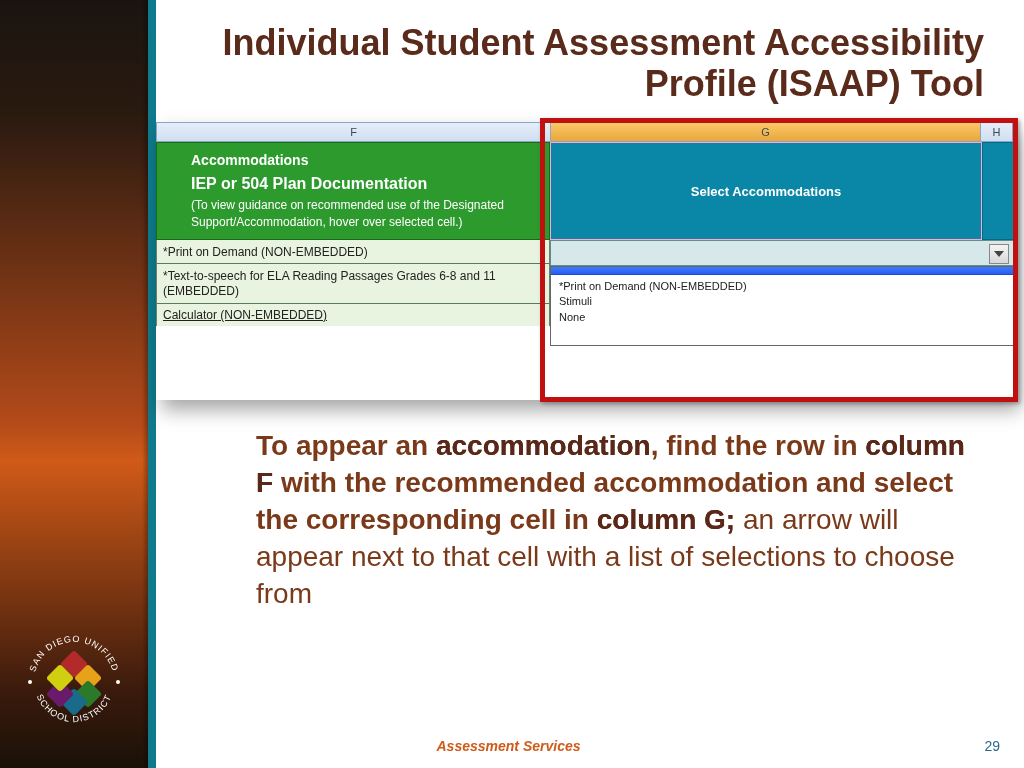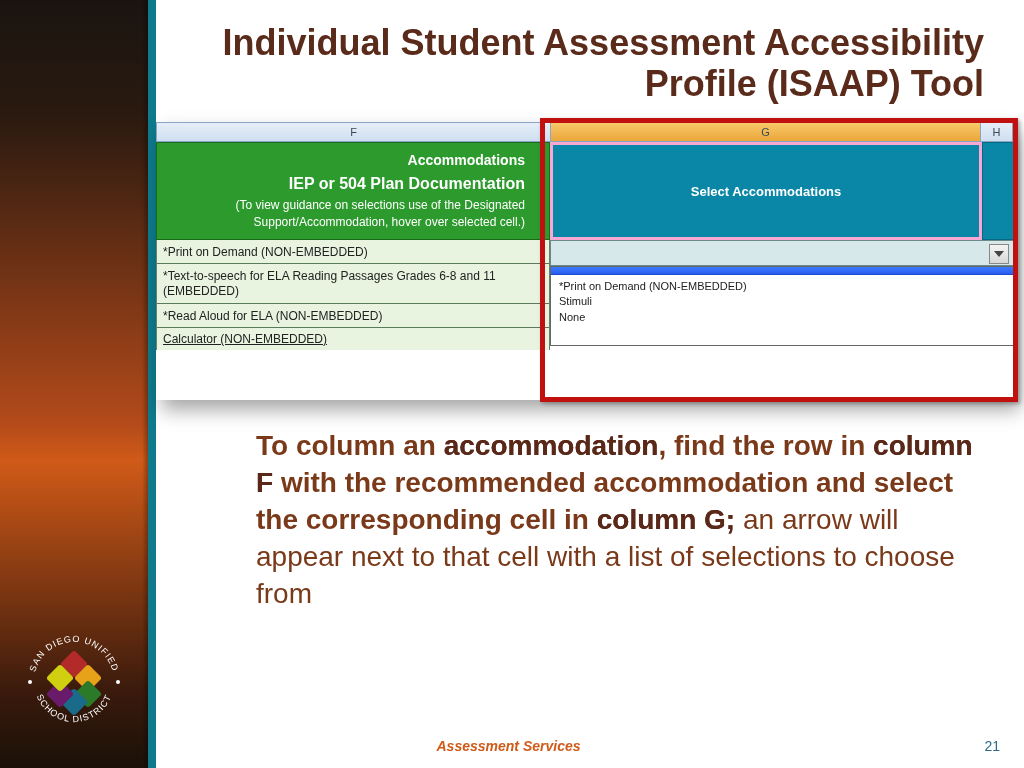--- a/index.html
+++ b/index.html
@@ -87,36 +87,36 @@
   .ch-f{width:394px;}
   .ch-g{flex:1;}
   .ch-h{width:32px;border-right:none;}
 
   
   .head-row{display:flex;height:98px;}
   .head-f{
     width:394px;
     background:#2d9a2d;
     color:#fff;
-    text-align:right;
-    padding:8px 24px 6px;
+    text-align:left;
+    padding:8px 34px 6px;
     border:1px solid #1a6a1a;
     font-size:13px;
     line-height:1.4;
   }
   .head-f .h1{font-weight:700;font-size:14px;margin-bottom:2px;}
   .head-f .h2{font-weight:700;font-size:16px;margin-bottom:2px;}
   .head-f .h3{font-size:12px;}
   .head-g{
     flex:1;
     background:#0a86a6;
     color:#fff;
     display:flex;align-items:center;justify-content:center;
     font-size:13px;font-weight:700;
-    border:3px solid #f9a8d4;
+    border:1px solid #f9a8d4;
   }
   .head-h{
     width:32px;background:#0a86a6;border:1px solid #066a84;
   }
 
   
   .rows{border-left:1px solid #6a806a;border-right:1px solid #6a806a;}
   .row-f{
     height:24px;
     background:#e8f4e0;
@@ -257,31 +257,30 @@
     <div class="col-headers">
       <div class="ch ch-f">F</div>
       <div class="ch ch-g" style="background:linear-gradient(#f9c96a,#eba63a);">G</div>
       <div class="ch ch-h">H</div>
     </div>
 
     <div class="head-row">
       <div class="head-f">
         <div class="h1">Accommodations</div>
         <div class="h2">IEP or 504 Plan Documentation</div>
-        <div class="h3">(To view guidance on selections use of the Designated Support/Accommodation, hover over selected cell.)</div>
+        <div class="h3">(To view guidance on recommended use of the Designated Support/Accommodation, hover over selected cell.)</div>
       </div>
       <div class="head-g">Select Accommodations</div>
       <div class="head-h"></div>
     </div>
 
     <div class="rows-wrap">
       <div class="rows-left rows">
         <div class="row-f">*Print on Demand (NON-EMBEDDED)</div>
         <div class="row-f tall">*Text-to-speech for ELA Reading Passages Grades 6-8 and 11 (EMBEDDED)</div>
-        <div class="row-f">*Read Aloud for ELA (NON-EMBEDDED)</div>
         <div class="row-f last">Calculator (NON-EMBEDDED)</div>
       </div>
       <div class="rows-right">
         <div class="sel-cell">
           <div class="dd-arrow"></div>
         </div>
         <div class="dd-list">
           <div class="dd-sep"></div>
           <div class="dd-items">
             <div>*Print on Demand (NON-EMBEDDED)</div>
@@ -289,18 +288,18 @@
             <div>None</div>
           </div>
         </div>
       </div>
     </div>
   </div>
 
   <div class="red-box"></div>
 
   <div class="body-text">
-    <span class="normal" style="font-weight:700">To column an </span><span class="kw">accommodation</span><span>, find the row in </span><span class="kw">column F</span><span> with the recommended accommodation  and select the corresponding cell in </span><span class="kw">column G;</span><span class="normal"> an arrow will appear next to that cell with a list of selections to choose from</span>
+    <span class="normal" style="font-weight:700">To appear an </span><span class="kw">accommodation</span><span>, find the row in </span><span class="kw">column F</span><span> with the recommended accommodation  and select the corresponding cell in </span><span class="kw">column G;</span><span class="normal"> an arrow will appear next to that cell with a list of selections to choose from</span>
   </div>
 
   <div class="footer-label">Assessment Services</div>
-  <div class="page-num">21</div>
+  <div class="page-num">29</div>
 </div>
 
 </body></html>

